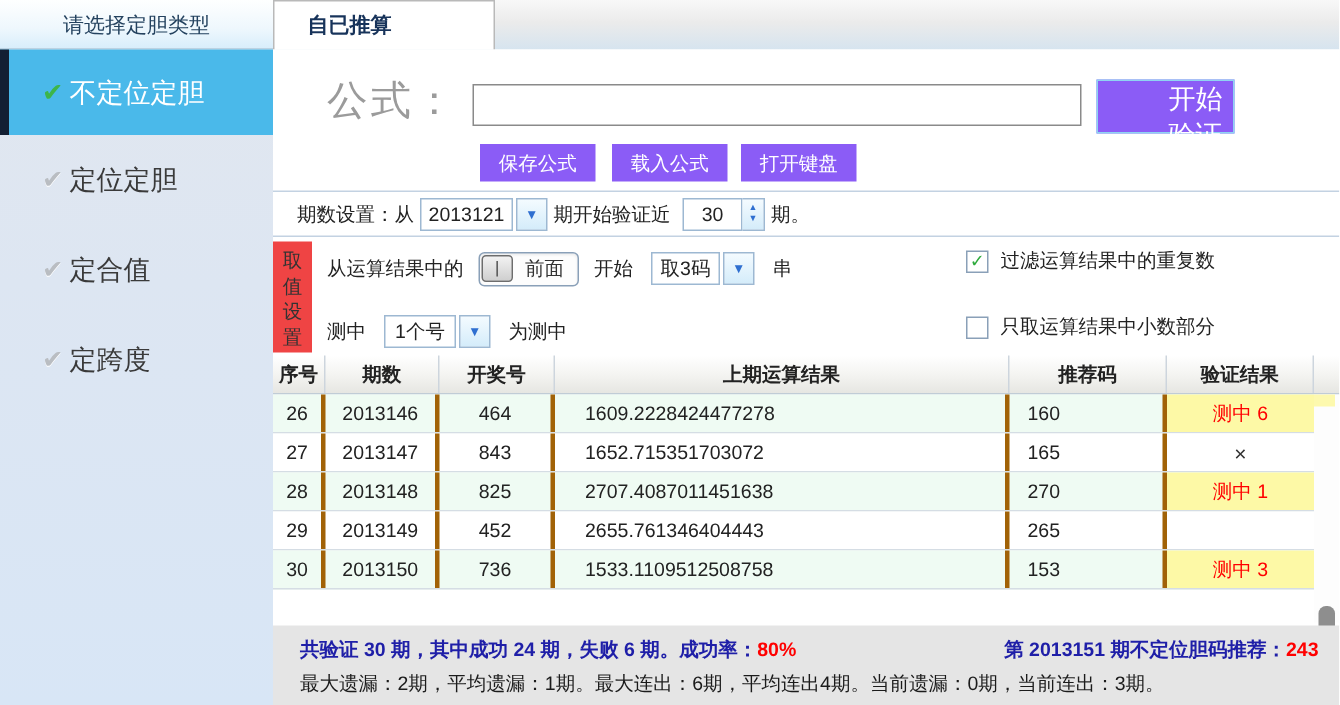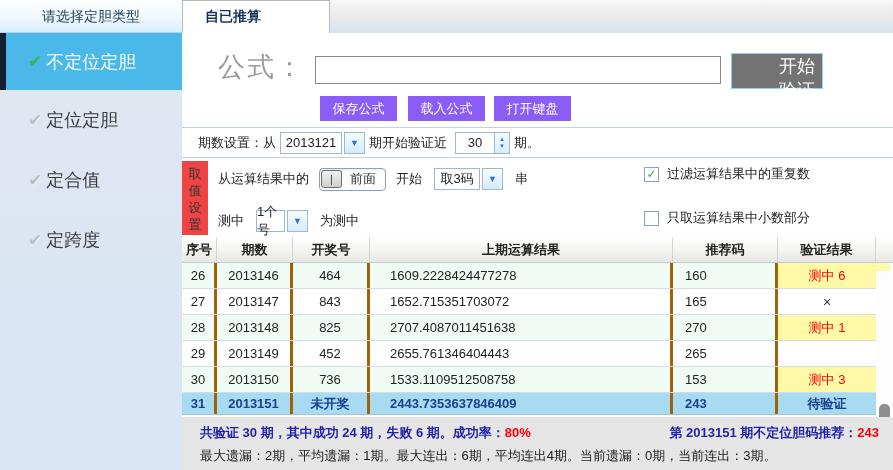--- a/index.html
+++ b/index.html
@@ -25,21 +25,21 @@
   .tabbar { position:relative; height:33px; background:linear-gradient(180deg,#f8f8f8 0%,#ebebeb 45%,#d6e4ef 100%); }
   .tab-active { position:absolute; left:0; top:0; width:148px; height:33px; background:#fff;
     border:1px solid #b9b9b9; border-bottom:none; display:flex; align-items:center; justify-content:flex-start;
     padding-left:22px; font-weight:bold; color:#17335a; font-size:14px; cursor:pointer; }
   .content { position:absolute; left:0; top:33px; width:711px; height:437px; background:#fff; }
 
   
   .formula-label { position:absolute; left:36px; top:16px; font-size:27px; color:#9b9b9b; letter-spacing:2px; }
   .formula-input { position:absolute; left:133px; top:23px; width:406px; height:28px; border:1px solid #8a8a8a;
     font-size:16px; padding:0 6px; outline:none; }
-  .verify-btn { position:absolute; left:549px; top:20px; width:92px; height:36px; background:#737373;
+  .verify-btn { position:absolute; left:549px; top:20px; width:92px; height:36px; background:#8b5cf6;
     border:1px solid #8ed4f2; color:#fff; font-size:18px; cursor:pointer; font-family:inherit;padding-left:40px; }
   .mini-btn { position:absolute; top:63px; width:77px; height:25px; background:#8b5cf6; border:none;
     color:#fff; font-size:13px; cursor:pointer; font-family:Liberation Serif, serif; }
   .mini-btn.b1 { left:138px; } .mini-btn.b2 { left:226px; } .mini-btn.b3 { left:312px; }
 
   
   .period-row { position:absolute; left:0; top:94px; width:711px; height:31px;
     border-top:1px solid #c3d2e2; border-bottom:1px solid #c3d2e2; display:flex; align-items:center; padding-left:12px; }
   .period-row .lbl { margin:0 4px; }
   .txtbox { height:22px; border:1px solid #9db8d2; background:#fff; display:inline-flex; align-items:center;
@@ -168,21 +168,21 @@
           <span class="combo-btn">
             <span>▼</span>
           </span>
           <span class="gap"></span>
           <span>串</span>
         </div>
 
         <div class="vs-row2">
           <span>测中</span>
           <span class="gap"></span>
-          <span class="txtbox" style="width:29px;">1个号</span>
+          <span class="txtbox" style="width:48px;">1个号</span>
           <span class="combo-btn">
             <span>▼</span>
           </span>
           <span class="gap"></span>
           <span>为测中</span>
         </div>
 
         <div class="checkline c1">
           <span class="cb">
               <span class="cb-mark" style="display: block;">✓</span>
@@ -237,28 +237,20 @@
     <div class="tc c-rec">265</div>
   </div>
             <div class="trow alt">
     <div class="tc c-seq">30</div>
     <div class="tc c-period">2013150</div>
     <div class="tc c-draw">736</div>
     <div class="tc c-calc">1533.1109512508758</div>
     <div class="tc c-rec">153</div>
     <div class="tc c-res hit">测中 3</div>
   </div>
-            <div class="trow current">
-    <div class="tc c-seq">31</div>
-    <div class="tc c-period">2013151</div>
-    <div class="tc c-draw">未开奖</div>
-    <div class="tc c-calc">2443.7353637846409</div>
-    <div class="tc c-rec">243</div>
-    <div class="tc c-res pending">待验证</div>
-  </div>
           </div>
         <div class="scroll-gutter">
           <div class="part-row"></div>
           <div class="scroll-thumb"></div>
         </div>
       </div>
 
       <div class="summary">
         <div class="sum1">
           <span><span>共验证 30 期，其中成功 24 期，失败 6 期。成功率：</span><span class="red">80%</span></span>

